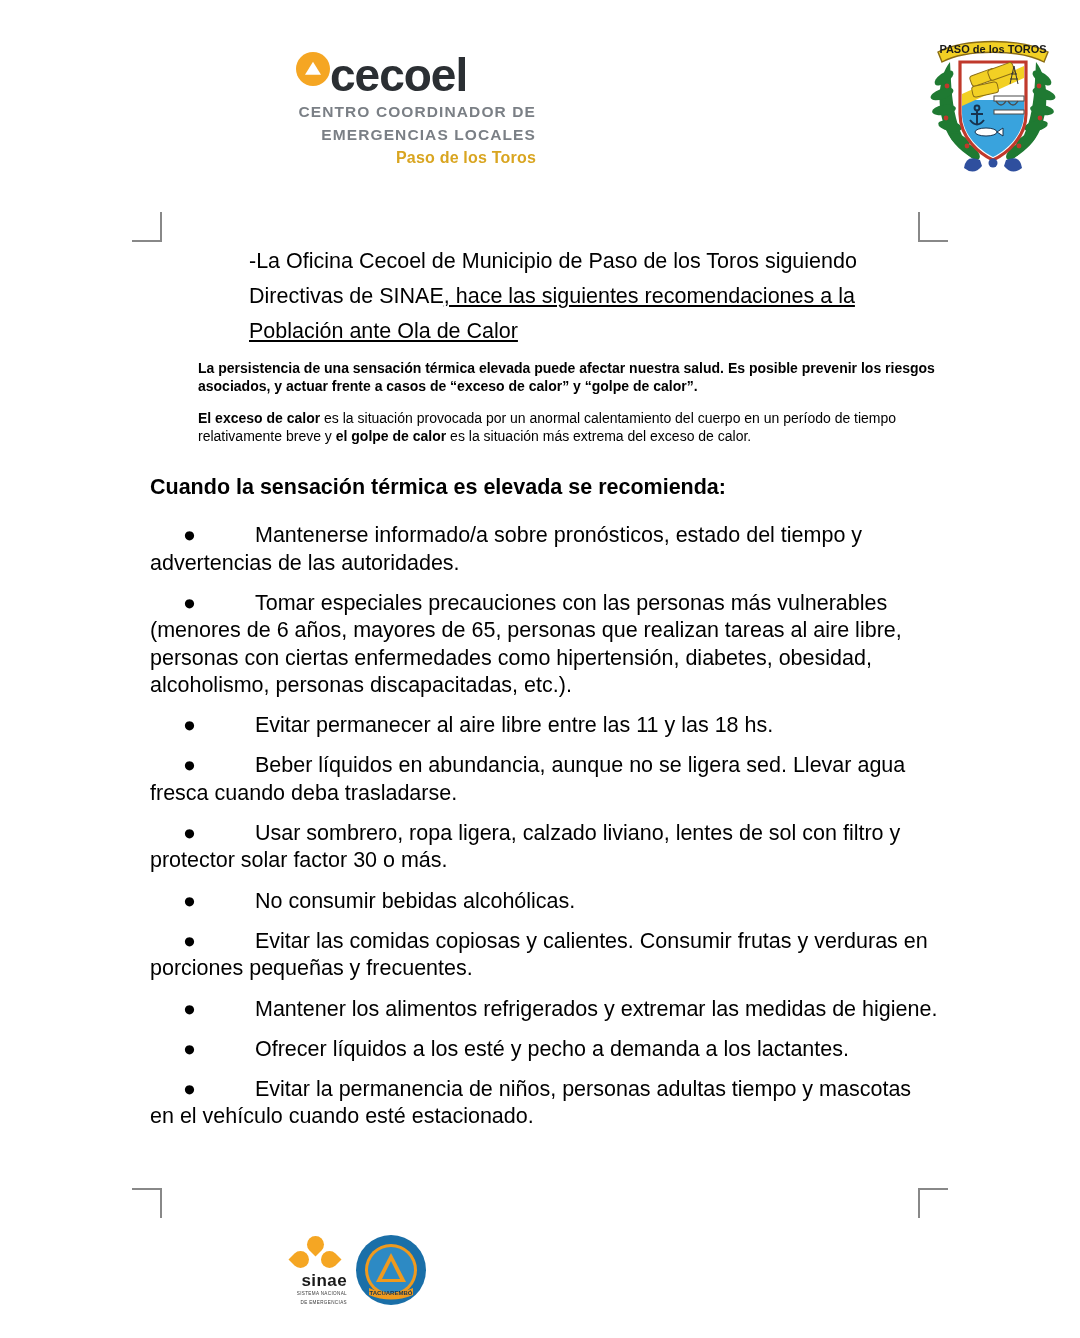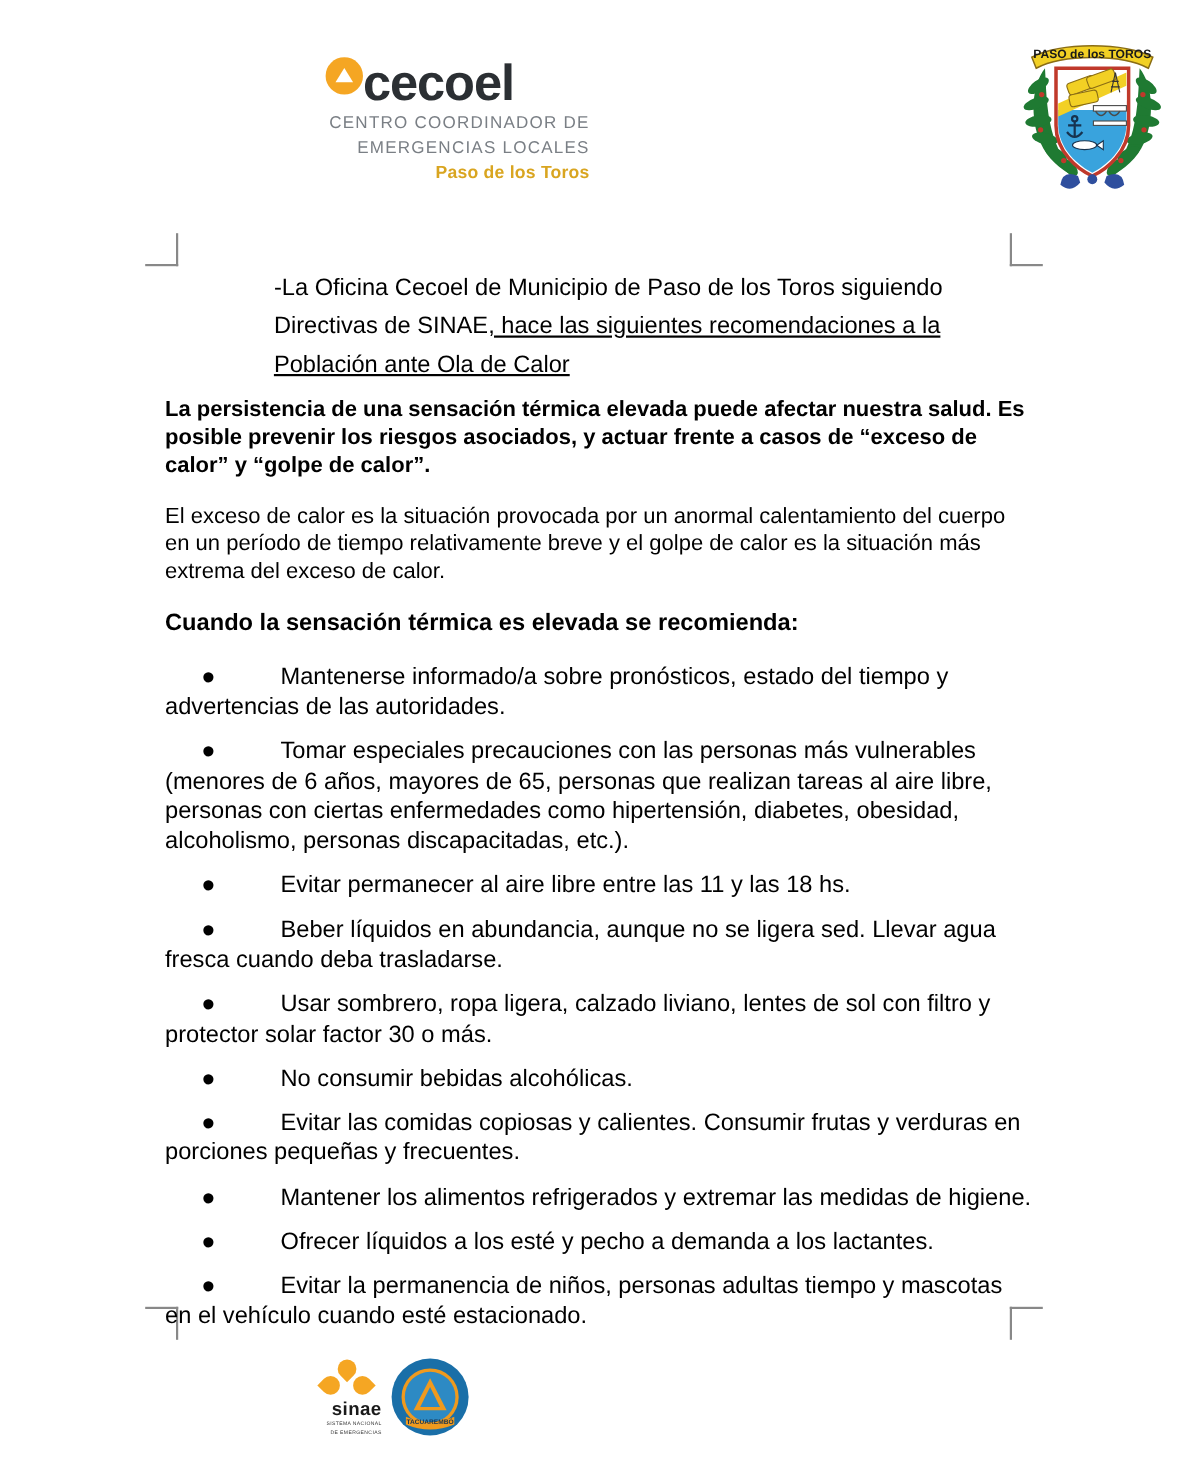--- a/index.html
+++ b/index.html
@@ -60,21 +60,21 @@
     font-size: 46px;
     font-weight: bold;
     letter-spacing: -1px;
     color: #2b2f33;
     line-height: 1;
   }
   .brand-sub {
     text-align: right;
     color: #7a7f85;
     font-size: 15.5px;
-    font-weight: normal;
+    font-weight: bold;
     letter-spacing: 1.1px;
     line-height: 1.33;
     margin-top: 2px;
     width: 240px;
   }
   .brand-city {
     text-align: right;
     color: #D9A520;
     font-size: 16px;
     font-weight: bold;
@@ -129,31 +129,32 @@
   }
   .intro {
     margin-left: 99px;
     font-size: 21.5px;
     line-height: 1.62;
     width: 700px;
   }
   .intro .u { text-decoration: underline; }
 
   .para {
-    font-size: 20px;
+    font-size: 14px;
     line-height: 1.27;
     margin-top: 12px;
+    margin-left: 48px;
   }
   .para.bold { font-weight: bold; }
-  .para b { font-weight: normal; }
+  .para b { font-weight: bold; }
 
   .heading-rec {
     font-size: 21.5px;
     font-weight: bold;
-    margin-top: 14px;
+    margin-top: 28px;
     line-height: 1.27;
   }
 
   ul.rec {
     list-style: none;
     margin: 0;
     padding: 0;
   }
   ul.rec li {
     position: relative;

